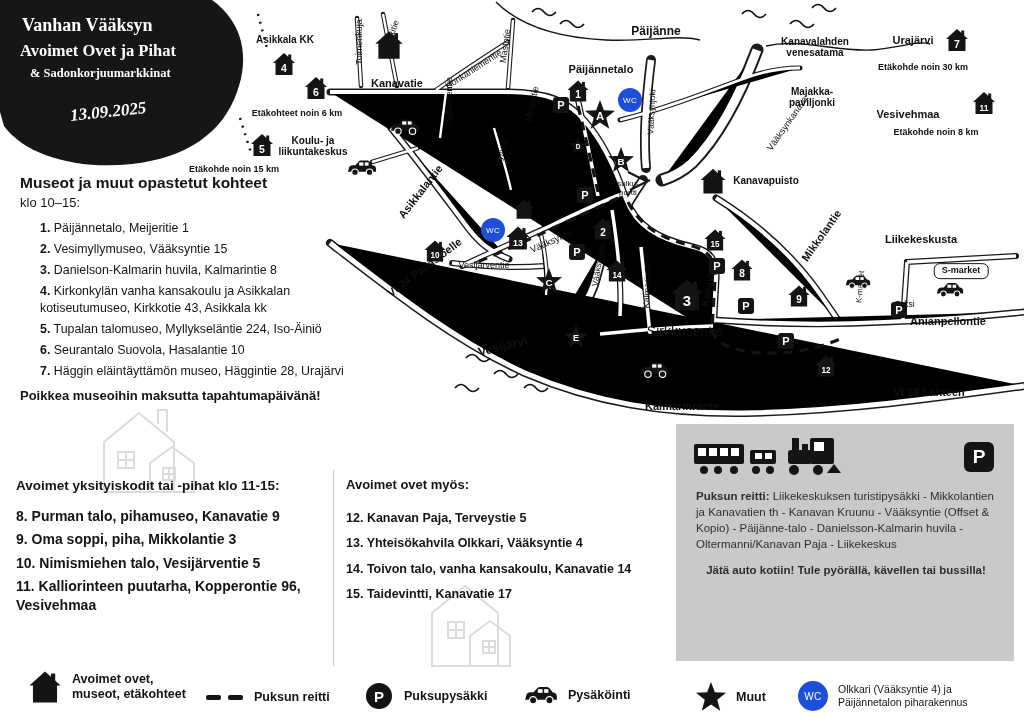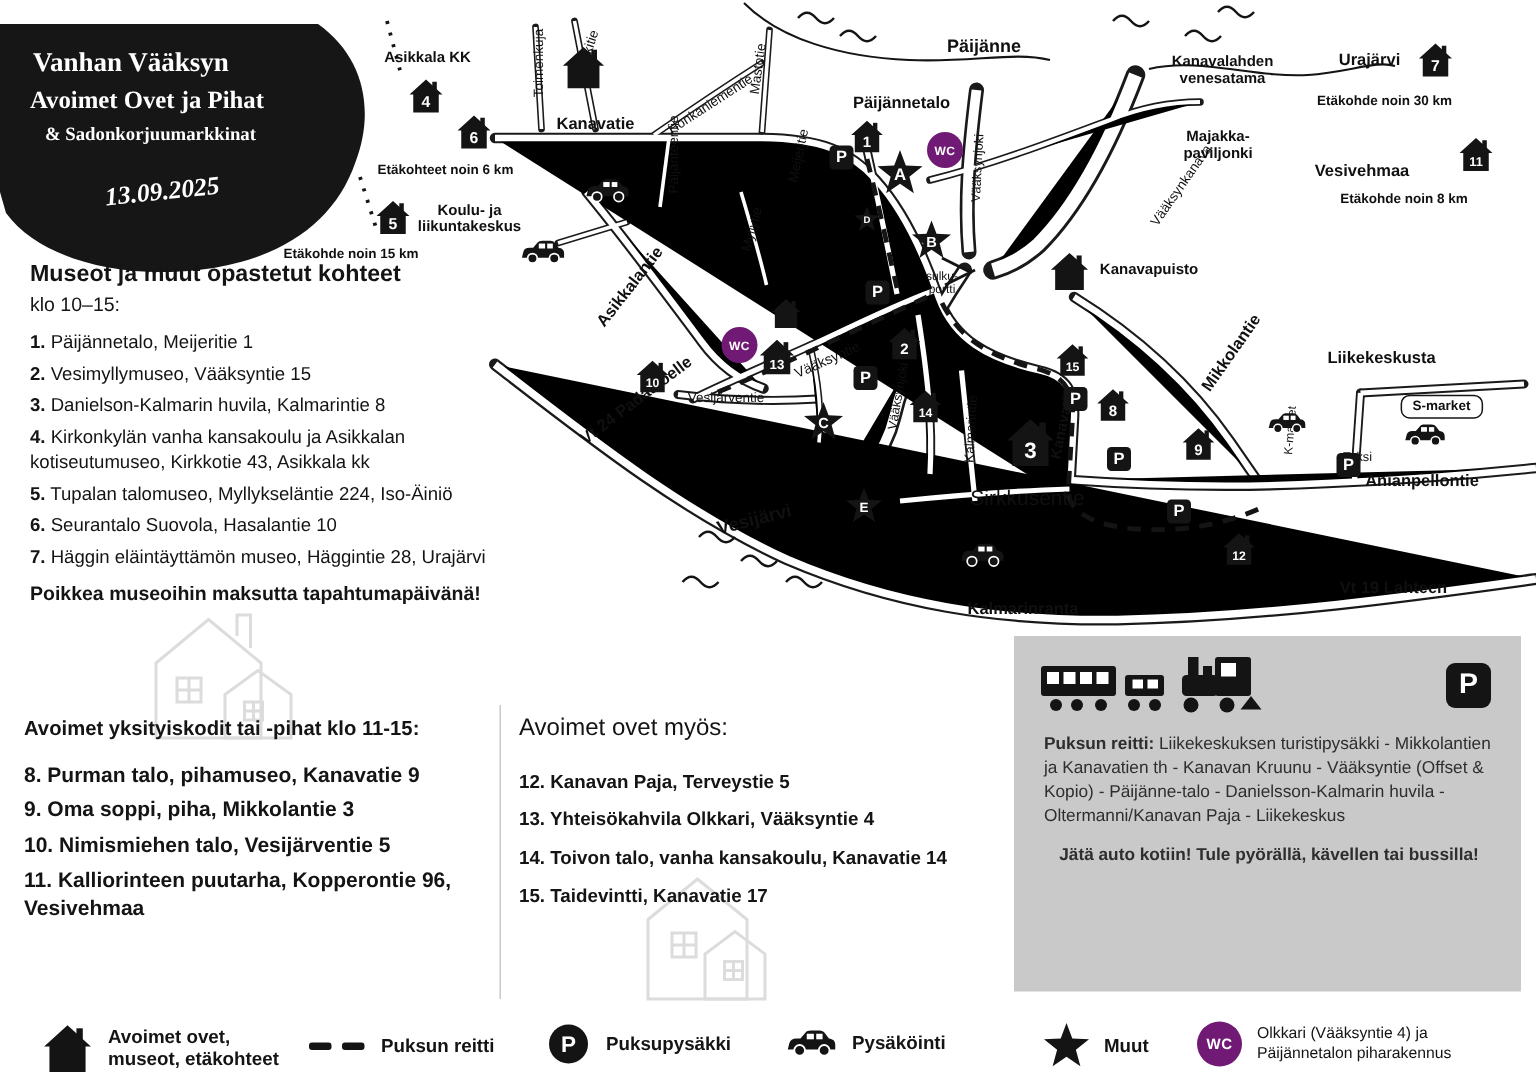--- a/index.html
+++ b/index.html
@@ -13,49 +13,49 @@
   
   #map-layer{position:absolute;left:0;top:0;width:1024px;height:724px;z-index:2;}
   .maplbl{position:absolute;white-space:nowrap;line-height:1.08;text-align:center;color:#101010;transform:translate(-50%,-50%);}
   .maplbl.wrap{white-space:normal;}
   .lbl-bold{font-weight:bold;}
   .lbl-box{background:#fff;border:1.5px solid #141414;border-radius:6px;padding:2px 7px;font-weight:bold;}
   .mk{position:absolute;transform:translate(-50%,-50%);display:flex;align-items:center;justify-content:center;z-index:3;}
   .pbox{width:16px;height:16px;background:#141414;color:#fff;border-radius:3px;font-weight:bold;font-size:11px;display:flex;align-items:center;justify-content:center;font-family:"Liberation Sans",sans-serif;}
   .pbig{width:26px;height:26px;border-radius:50%;font-size:15px;}
   .pxl{width:30px;height:30px;border-radius:6px;font-size:19px;}
-  .wccirc{width:24px;height:24px;background:#701a75;color:#fff;border-radius:50%;font-weight:bold;font-size:8px;display:flex;align-items:center;justify-content:center;letter-spacing:.3px;}
+  .wccirc{width:24px;height:24px;background:#1d4ed8;color:#fff;border-radius:50%;font-weight:normal;font-size:8px;display:flex;align-items:center;justify-content:center;letter-spacing:.3px;}
   .wcbig{width:30px;height:30px;font-size:10px;}
 
   
-  .blob{position:absolute;left:0;top:16px;width:252px;height:172px;z-index:4;}
+  .blob{position:absolute;left:0;top:0;width:252px;height:172px;z-index:4;}
   .blob svg{position:absolute;left:0;top:0;}
   .blob .t1{position:absolute;left:22px;top:15px;font-family:"Liberation Serif",serif;font-weight:bold;font-size:18px;color:#fff;}
   .blob .t2{position:absolute;left:20px;top:41px;font-family:"Liberation Serif",serif;font-weight:bold;font-size:16.5px;color:#fff;}
   .blob .t3{position:absolute;left:30px;top:66px;font-family:"Liberation Serif",serif;font-weight:bold;font-size:12.5px;color:#fff;}
   .blob .date{position:absolute;left:70px;top:102px;font-family:"Liberation Serif",serif;font-style:italic;font-weight:bold;font-size:17px;color:#fff;transform:rotate(-6deg);}
 
   
   .museums{position:absolute;left:20px;top:174px;width:332px;z-index:4;}
   .museums h2{margin:0;font-size:15.5px;font-weight:bold;}
   .museums .hours{font-size:13px;margin-top:3px;}
   .mlist{margin-top:10px;}
-  .mlist .li{font-size:12.4px;line-height:1.3;margin-bottom:5px;}
+  .mlist .li{font-size:12.4px;line-height:1.3;margin-bottom:5px;margin-left:20px;}
   .mlist .num{font-weight:bold;}
   .museums .note{font-weight:bold;font-size:13px;margin-top:9px;}
 
   .homes{position:absolute;left:16px;top:478px;width:292px;z-index:4;}
   .homes h3{margin:0;font-size:13.5px;font-weight:bold;}
   .hlist{margin-top:14px;}
   .hlist .li{font-size:14px;font-weight:bold;line-height:1.32;margin-bottom:5px;}
 
   .divider{position:absolute;left:333px;top:470px;height:196px;border-left:1px solid #c9c9c9;z-index:4;}
 
   .opendoors{position:absolute;left:346px;top:477px;width:322px;z-index:4;}
-  .opendoors h3{margin:0;font-size:16px;font-weight:normal;}
+  .opendoors h3{margin:0;font-size:13px;font-weight:bold;}
   .olist{margin-top:18px;}
   .olist .li{font-size:12.5px;font-weight:bold;line-height:1.3;margin-bottom:9px;}
 
   
   .graybox{position:absolute;left:676px;top:424px;width:338px;height:237px;background:#c9c9c9;z-index:3;padding:64px 18px 10px 20px;box-sizing:border-box;color:#2e2e2e;}
   .graybox .train{position:absolute;left:16px;top:8px;}
   .graybox .p-ic{position:absolute;right:20px;top:18px;}
   .graybox p{margin:0 0 10px 0;font-size:11.5px;line-height:1.4;}
   .graybox .b{font-weight:bold;}
   .graybox .cta{font-weight:bold;text-align:center;font-size:11.5px;margin-top:12px;}
@@ -529,21 +529,21 @@
           <rect x="73" y="21" width="7" height="6"></rect>
         <rect x="122" y="10" width="10" height="9"></rect>
       </g>
     </svg>
     <div class="p-ic pbox pxl">P</div>
     <p><span class="b">Puksun reitti:</span> <span>Liikekeskuksen turistipysäkki - Mikkolantien ja Kanavatien th - Kanavan Kruunu - Vääksyntie (Offset &amp; Kopio) - Päijänne-talo - Danielsson-Kalmarin huvila - Oltermanni/Kanavan Paja - Liikekeskus</span></p>
     <div class="cta">Jätä auto kotiin! Tule pyörällä, kävellen tai bussilla!</div>
   </aside>
 
   <footer class="legend">
-    <div class="litem" style="left:28px;top:14px;">
+    <div class="litem" style="left:28px;top:2px;">
       <span id="lg-house" style="margin-right:10px;display:inline-flex;">
           <svg width="34" height="34" viewBox="0 0 24 24">
             <rect x="16.2" y="2.5" width="3" height="6" fill="#141414"></rect>
             <path d="M12 1 L1 11 L3.5 11 L3.5 23 L20.5 23 L20.5 11 L23 11 Z" fill="#141414"></path>
           </svg>
         </span>
       <span class="llab"><span>Avoimet ovet,</span><br><span>museot, etäkohteet</span></span>
     </div>
     <div class="litem" style="left:206px;top:22px;">
       <span class="ldash"></span>

